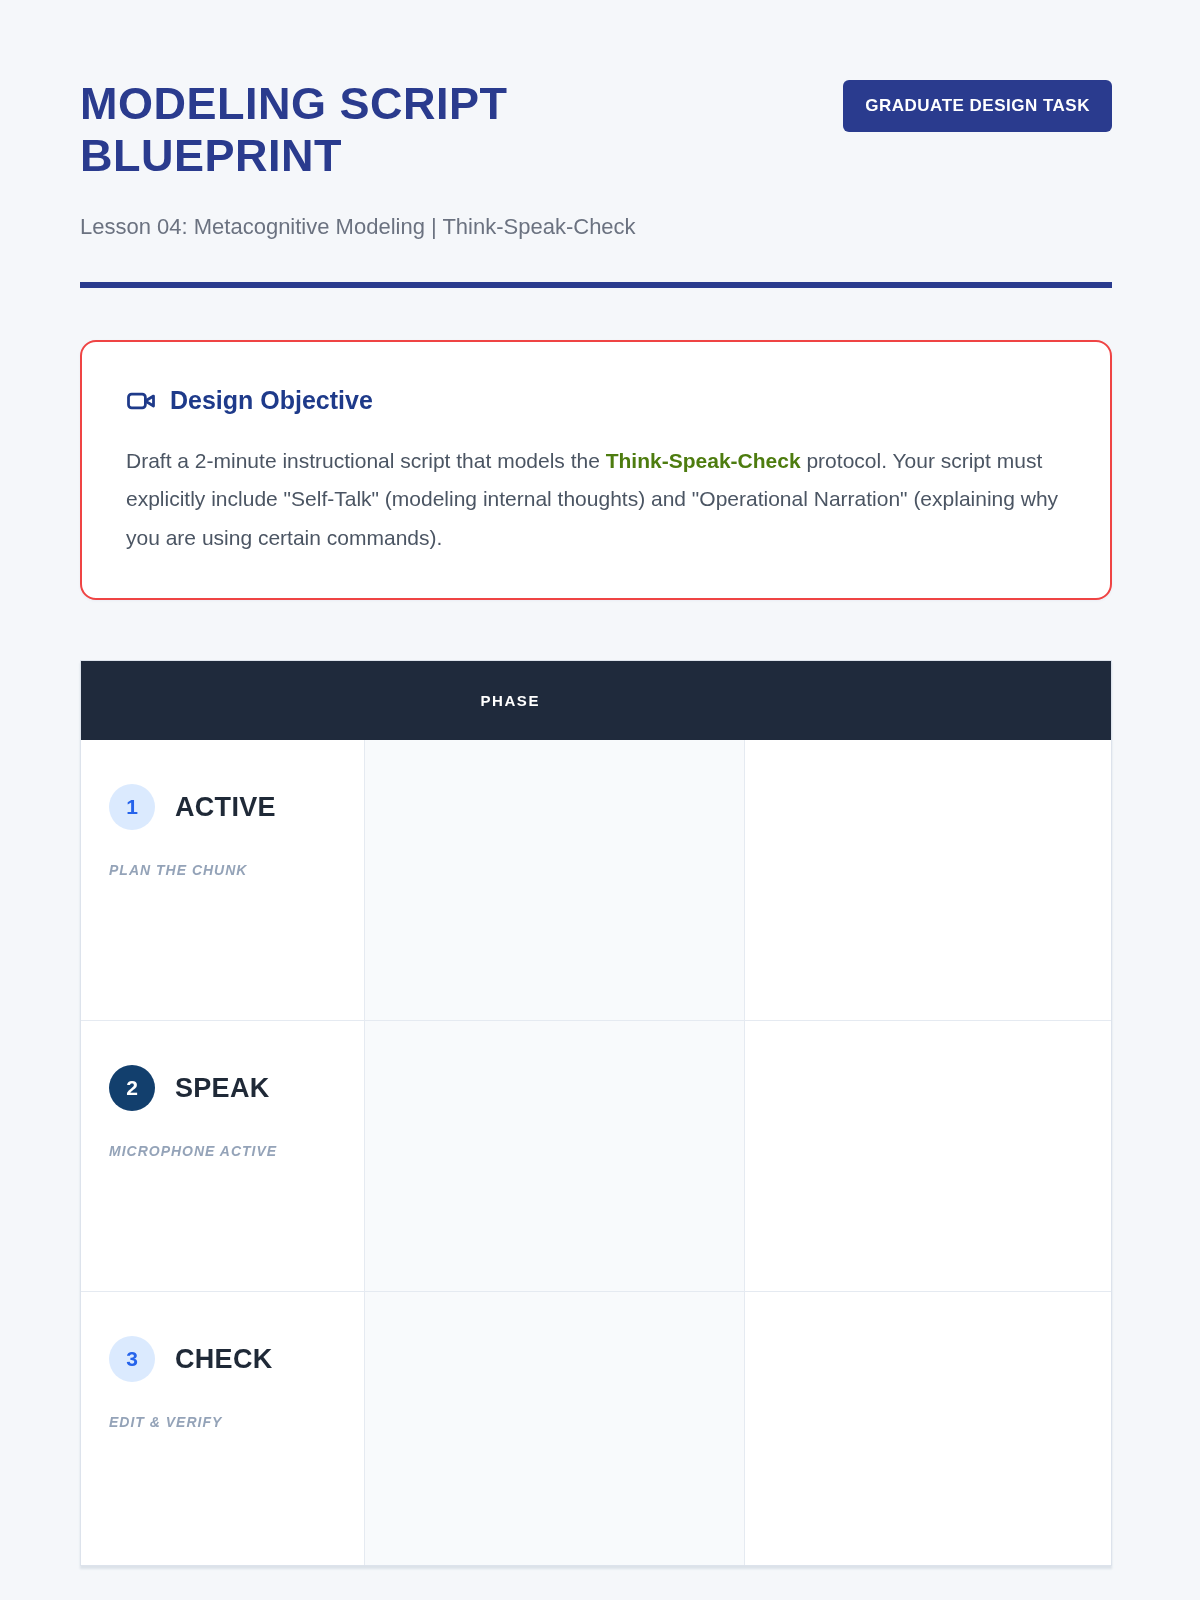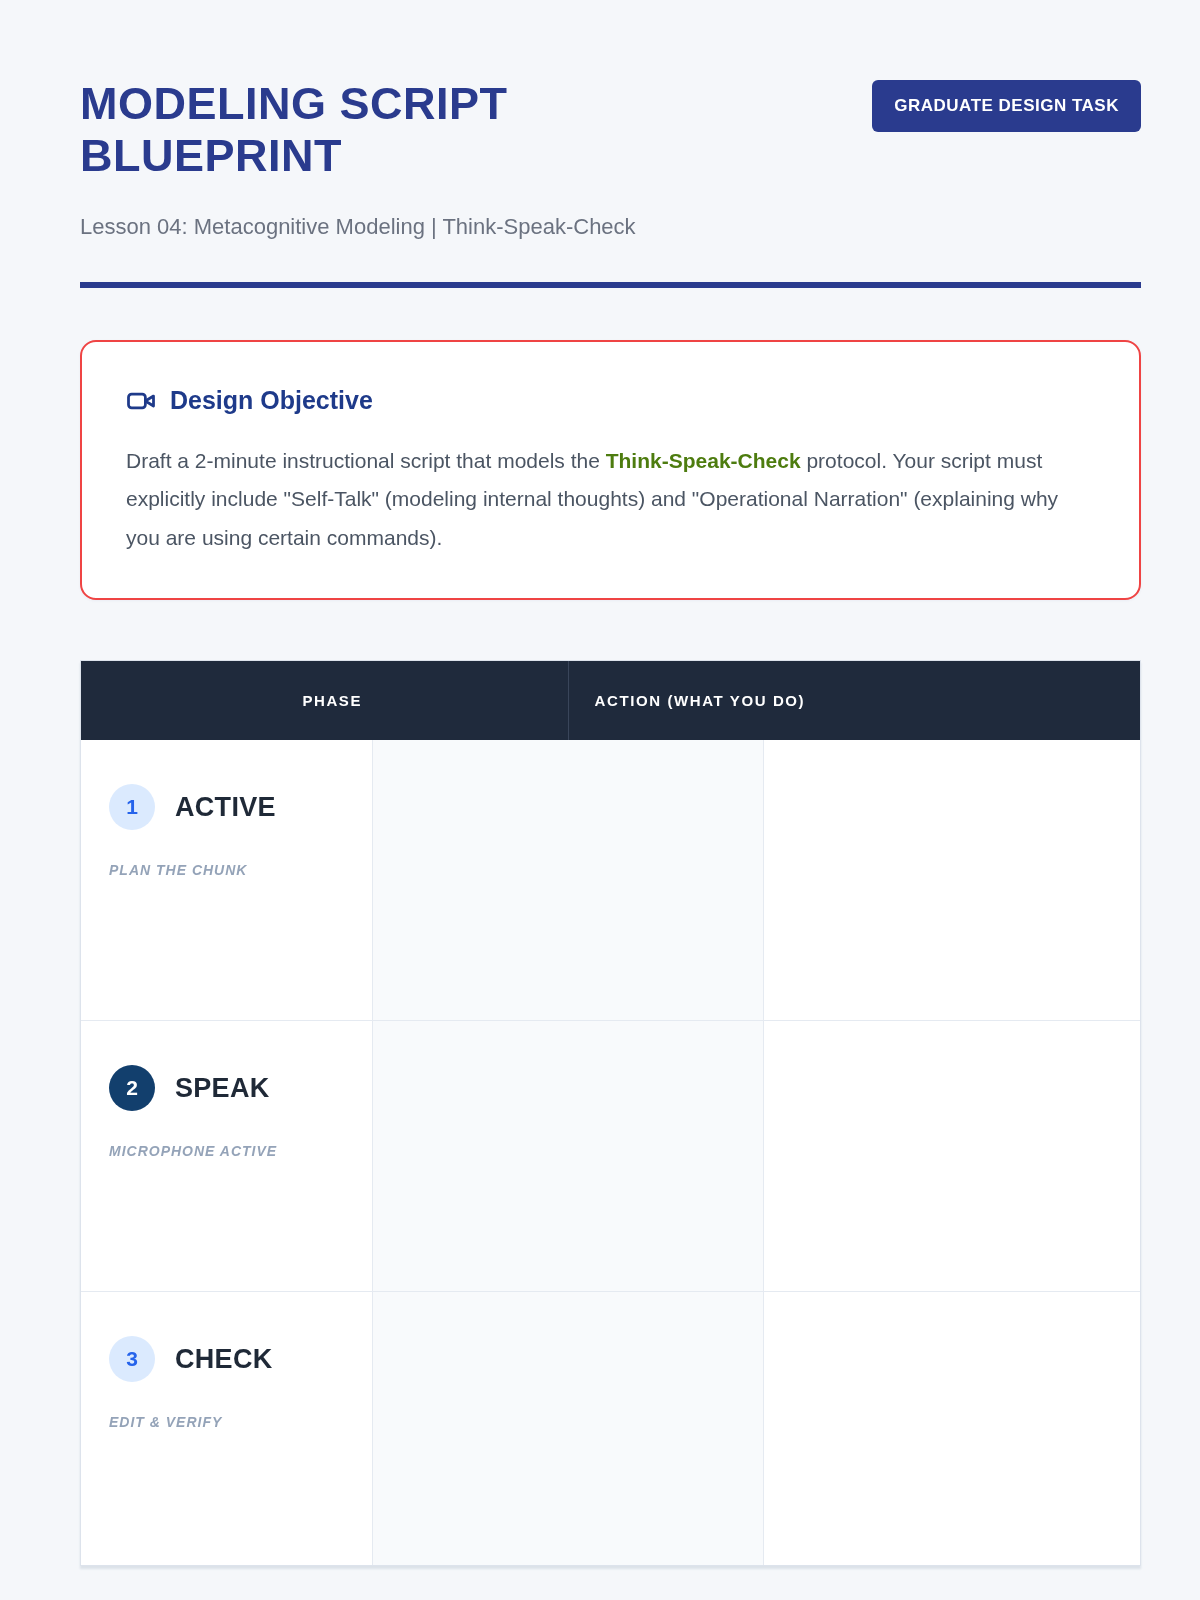--- a/index.html
+++ b/index.html
@@ -5,21 +5,21 @@
   * { margin: 0; padding: 0; box-sizing: border-box; }
   html, body { width: 1200px; }
   body {
     background: #f5f7fa;
     font-family: "Liberation Sans", "DejaVu Sans", sans-serif;
     color: #1f2937;
   }
   .page {
     width: 1200px;
     height: 1600px;
-    padding: 78px 59px 0 80px;
+    padding: 78px 88px 0 80px;
     background: #f5f7fa;
     overflow: hidden;
   }
 
   
   .header-top {
     display: flex;
     justify-content: space-between;
     align-items: flex-start;
   }
@@ -178,23 +178,20 @@
       <h2 class="objective-title">Design Objective</h2>
     </div>
     <p class="objective-body"><span>Draft a 2-minute instructional script that models the </span><strong>Think-Speak-Check</strong><span> protocol. Your script must explicitly include "Self-Talk" (modeling internal thoughts) and "Operational Narration" (explaining why you are using certain commands).</span></p>
   </section>
 
   <section class="script-table">
 
     <div class="trow thead">
       <div class="th col-phase">
         <span>PHASE</span>
-      </div>
-      <div class="th col-action">
-        <span>ACTION (WHAT YOU DO)</span>
       </div>
     </div>
 
     <div class="tbody">
 
       <div class="trow">
         <div class="td col-phase">
           <div class="phase-head">
             <span class="num-circle num-light">1</span>
             <span class="phase-name">ACTIVE</span>

